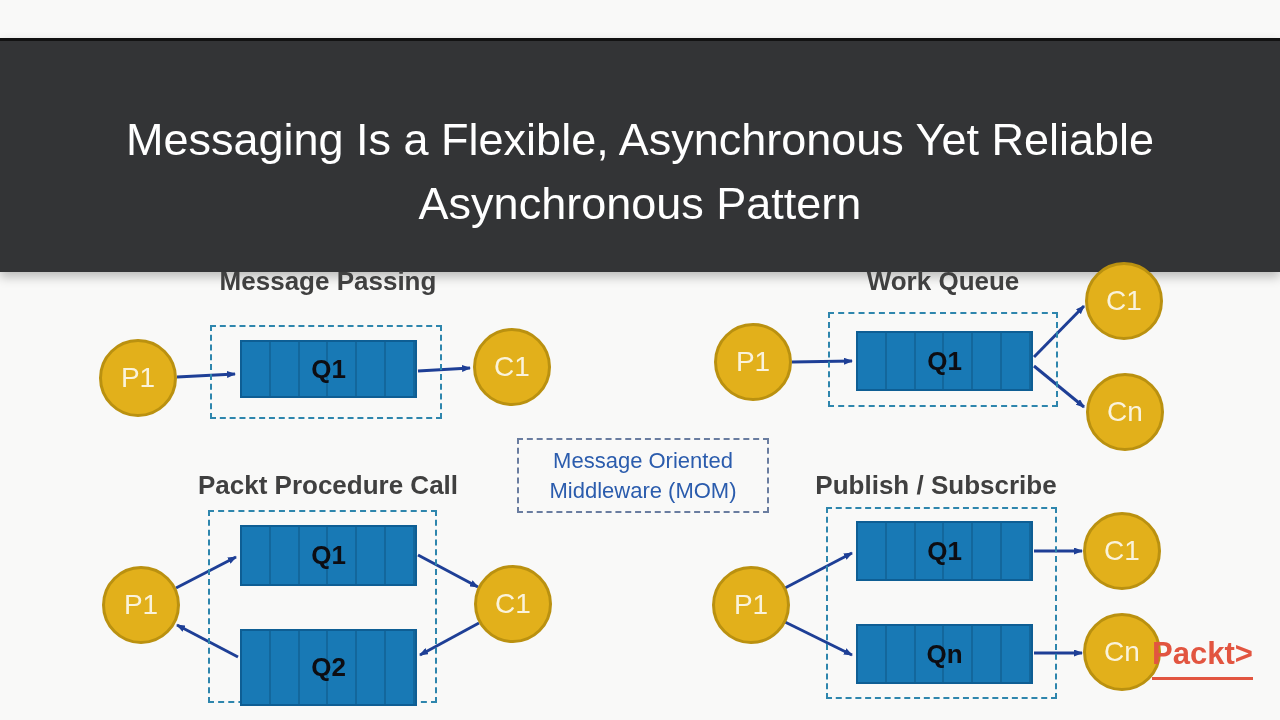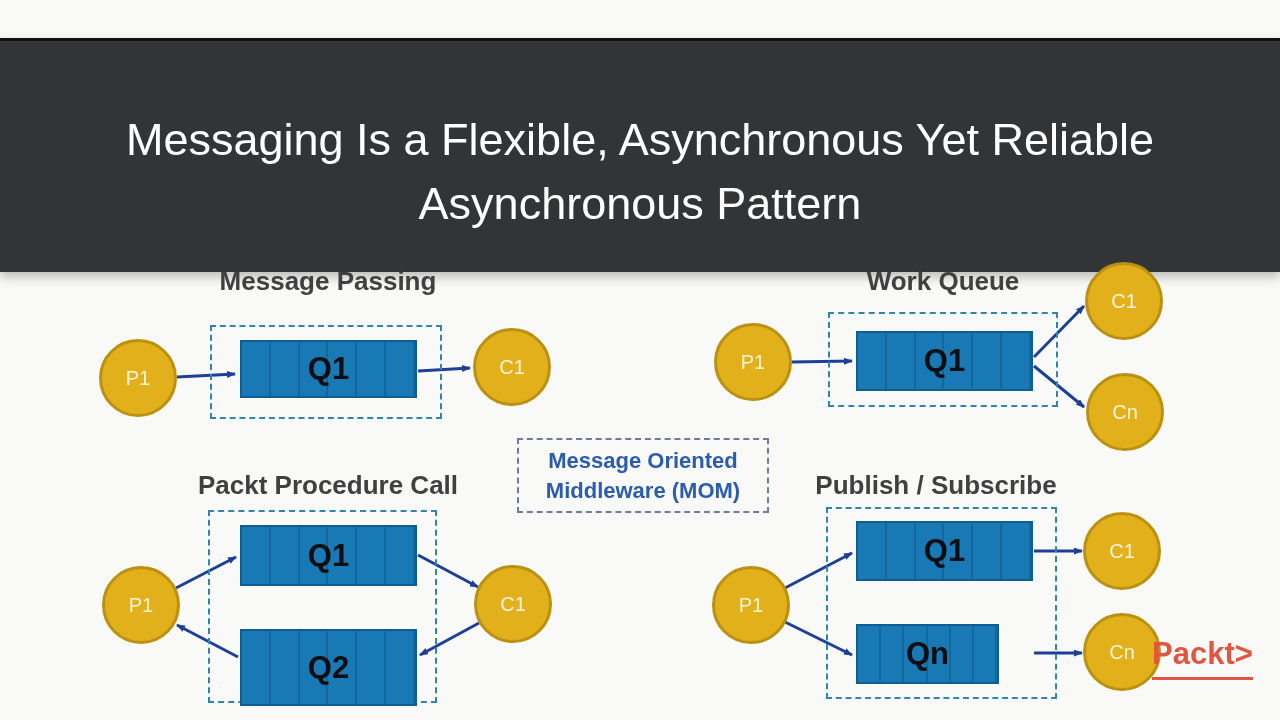--- a/index.html
+++ b/index.html
@@ -22,43 +22,43 @@
   .title span { display:block; }
   
   .dtitle {
     position:absolute; transform:translateX(-50%); white-space:nowrap;
     font-size:26px; font-weight:700; color:#404040;
   }
   .node {
     position:absolute; width:78px; height:78px; box-sizing:border-box;
     border-radius:50%; background:#e2b01b; border:3px solid #ba9110;
     display:flex; align-items:center; justify-content:center;
-    color:#faf3dc; font-size:20px;
+    color:#faf3dc; font-size:28px;
   }
   .dashed {
     position:absolute; box-sizing:border-box;
     border:2px dashed #2e86ad;
   }
   .queue {
     position:absolute; box-sizing:border-box;
     background:#1879b5; border:2px solid #0e5e94; display:flex;
   }
   .queue i { flex:1; border-right:2px solid #13679c; }
   .queue i:last-child { border-right:none; }
   .qlabel {
     position:absolute; left:0; top:0; right:0; bottom:0;
     display:flex; align-items:center; justify-content:center;
-    font-size:31px; font-weight:700; color:#0d0d12; font-style:normal;
+    font-size:26px; font-weight:700; color:#0d0d12; font-style:normal;
   }
   .mom {
     position:absolute; left:517px; top:438px; width:252px; height:75px;
     box-sizing:border-box; border:2px dashed #6a7da0; background:transparent;
     display:flex; flex-direction:column; align-items:center; justify-content:center;
   }
-  .mom span { color:#2b5cad; font-weight:700; font-size:22px; line-height:1.35; }
+  .mom span { color:#2b5cad; font-weight:400; font-size:22px; line-height:1.35; }
   .logo {
     position:absolute; left:1152px; top:638px; line-height:1;
     font-size:31px; font-weight:700; color:#e25540;
     border-bottom:3px solid #e25540; padding-bottom:8px;
   }
   .arrows { position:absolute; left:0; top:0; pointer-events:none; }
 </style>
 </head>
 <body>
 
@@ -174,21 +174,21 @@
   </div>
   <div class="queue" style="left:856px; top:521px; width:177px; height:60px;">
     <i></i>
       <i></i>
       <i></i>
       <i></i>
       <i></i>
       <i></i>
     <em class="qlabel">Q1</em>
   </div>
-  <div class="queue" style="left:856px; top:624px; width:143px; height:60px;">
+  <div class="queue" style="left:856px; top:624px; width:177px; height:60px;">
     <i></i>
       <i></i>
       <i></i>
       <i></i>
       <i></i>
       <i></i>
     <em class="qlabel">Qn</em>
   </div>
   <div class="node" style="left:1083px; top:512px;">
     <span>C1</span>

